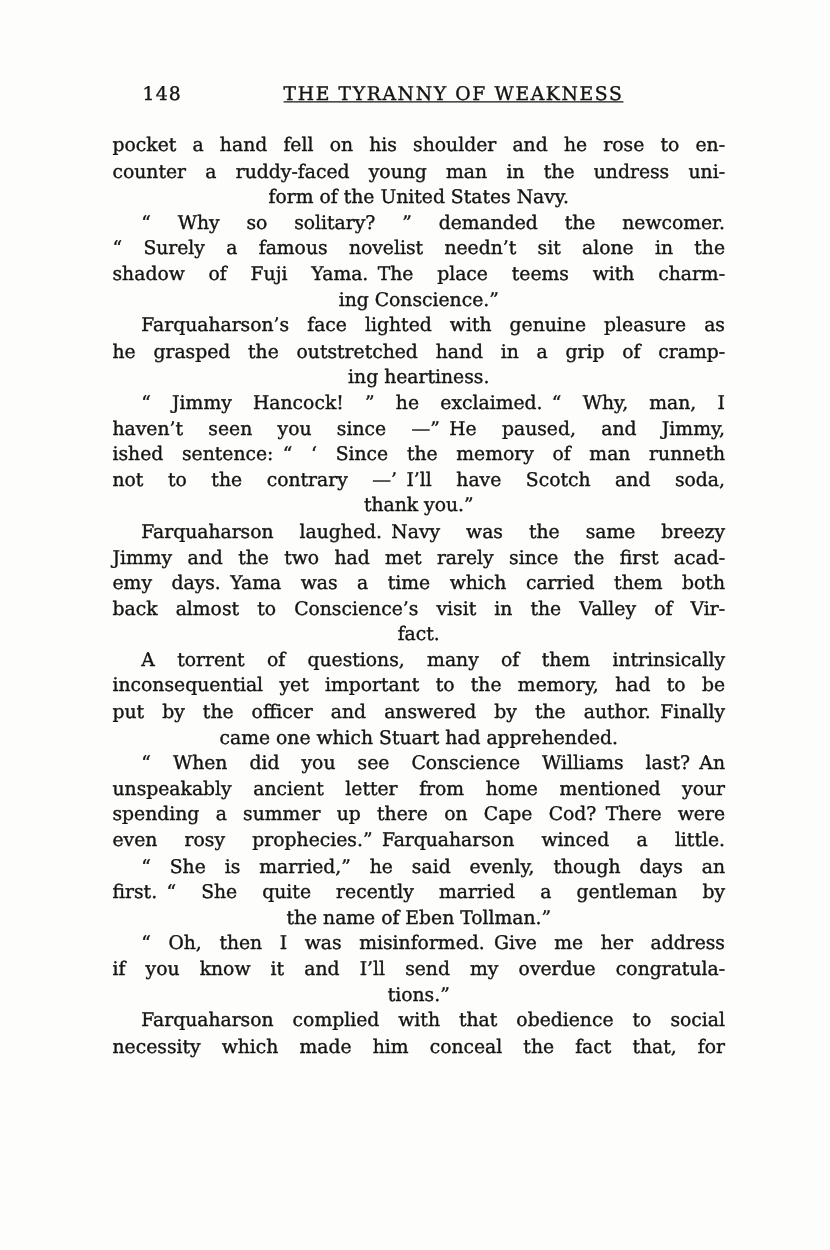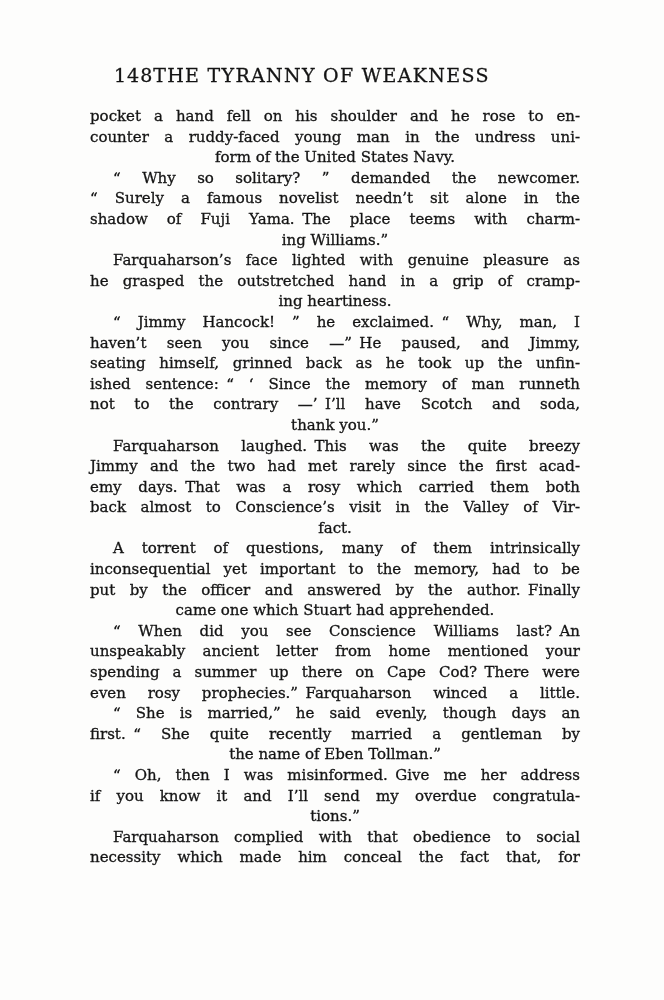--- a/index.html
+++ b/index.html
@@ -17,31 +17,33 @@
     -webkit-text-stroke: 0.3px #141414;
     overflow: hidden;
   }
   .running-head {
     position: absolute;
     top: 64px;
     left: 90px;
     width: 490px;
     display: flex;
     align-items: baseline;
-    font-size: 19px;
+    font-size: 15px;
     line-height: 22px;
   }
   .page-number {
     margin-left: 24px;
     letter-spacing: 1px;
   }
   .header-title {
     flex: 1;
+    text-align: center;
     letter-spacing: 1.3px;
     white-space: nowrap;
+    text-decoration: underline;
   }
   .text-block {
     position: absolute;
     top: 106px;
     left: 90px;
     width: 490px;
     font-size: 15px;
     line-height: 20.6px;
   }
   .para { margin: 0; }
@@ -64,39 +66,38 @@
   <div class="text-block">
       <div class="para">
         <div class="line j">pocket a hand fell on his shoulder and he rose to en-</div>
         <div class="line j">counter a ruddy-faced young man in the undress uni-</div>
         <div class="line l">form of the United States Navy.</div>
       </div>
       <div class="para indent">
         <div class="line j">“ Why so solitary? ” demanded the newcomer.</div>
         <div class="line j">“ Surely a famous novelist needn’t sit alone in the</div>
         <div class="line j">shadow of Fuji Yama. The place teems with charm-</div>
-        <div class="line l">ing Williams.”</div>
+        <div class="line l">ing Conscience.”</div>
       </div>
       <div class="para indent">
         <div class="line j">Farquaharson’s face lighted with genuine pleasure as</div>
         <div class="line j">he grasped the outstretched hand in a grip of cramp-</div>
         <div class="line l">ing heartiness.</div>
       </div>
       <div class="para indent">
         <div class="line j">“ Jimmy Hancock! ” he exclaimed. “ Why, man, I</div>
         <div class="line j">haven’t seen you since —” He paused, and Jimmy,</div>
-        <div class="line j">seating himself, grinned back as he took up the unfin-</div>
         <div class="line j">ished sentence: “ ‘ Since the memory of man runneth</div>
         <div class="line j">not to the contrary —’ I’ll have Scotch and soda,</div>
         <div class="line l">thank you.”</div>
       </div>
       <div class="para indent">
-        <div class="line j">Farquaharson laughed. This was the quite breezy</div>
+        <div class="line j">Farquaharson laughed. Navy was the same breezy</div>
         <div class="line j">Jimmy and the two had met rarely since the first acad-</div>
-        <div class="line j">emy days. That was a rosy which carried them both</div>
+        <div class="line j">emy days. Yama was a time which carried them both</div>
         <div class="line j">back almost to Conscience’s visit in the Valley of Vir-</div>
         <div class="line l">fact.</div>
       </div>
       <div class="para indent">
         <div class="line j">A torrent of questions, many of them intrinsically</div>
         <div class="line j">inconsequential yet important to the memory, had to be</div>
         <div class="line j">put by the officer and answered by the author. Finally</div>
         <div class="line l">came one which Stuart had apprehended.</div>
       </div>
       <div class="para indent">

